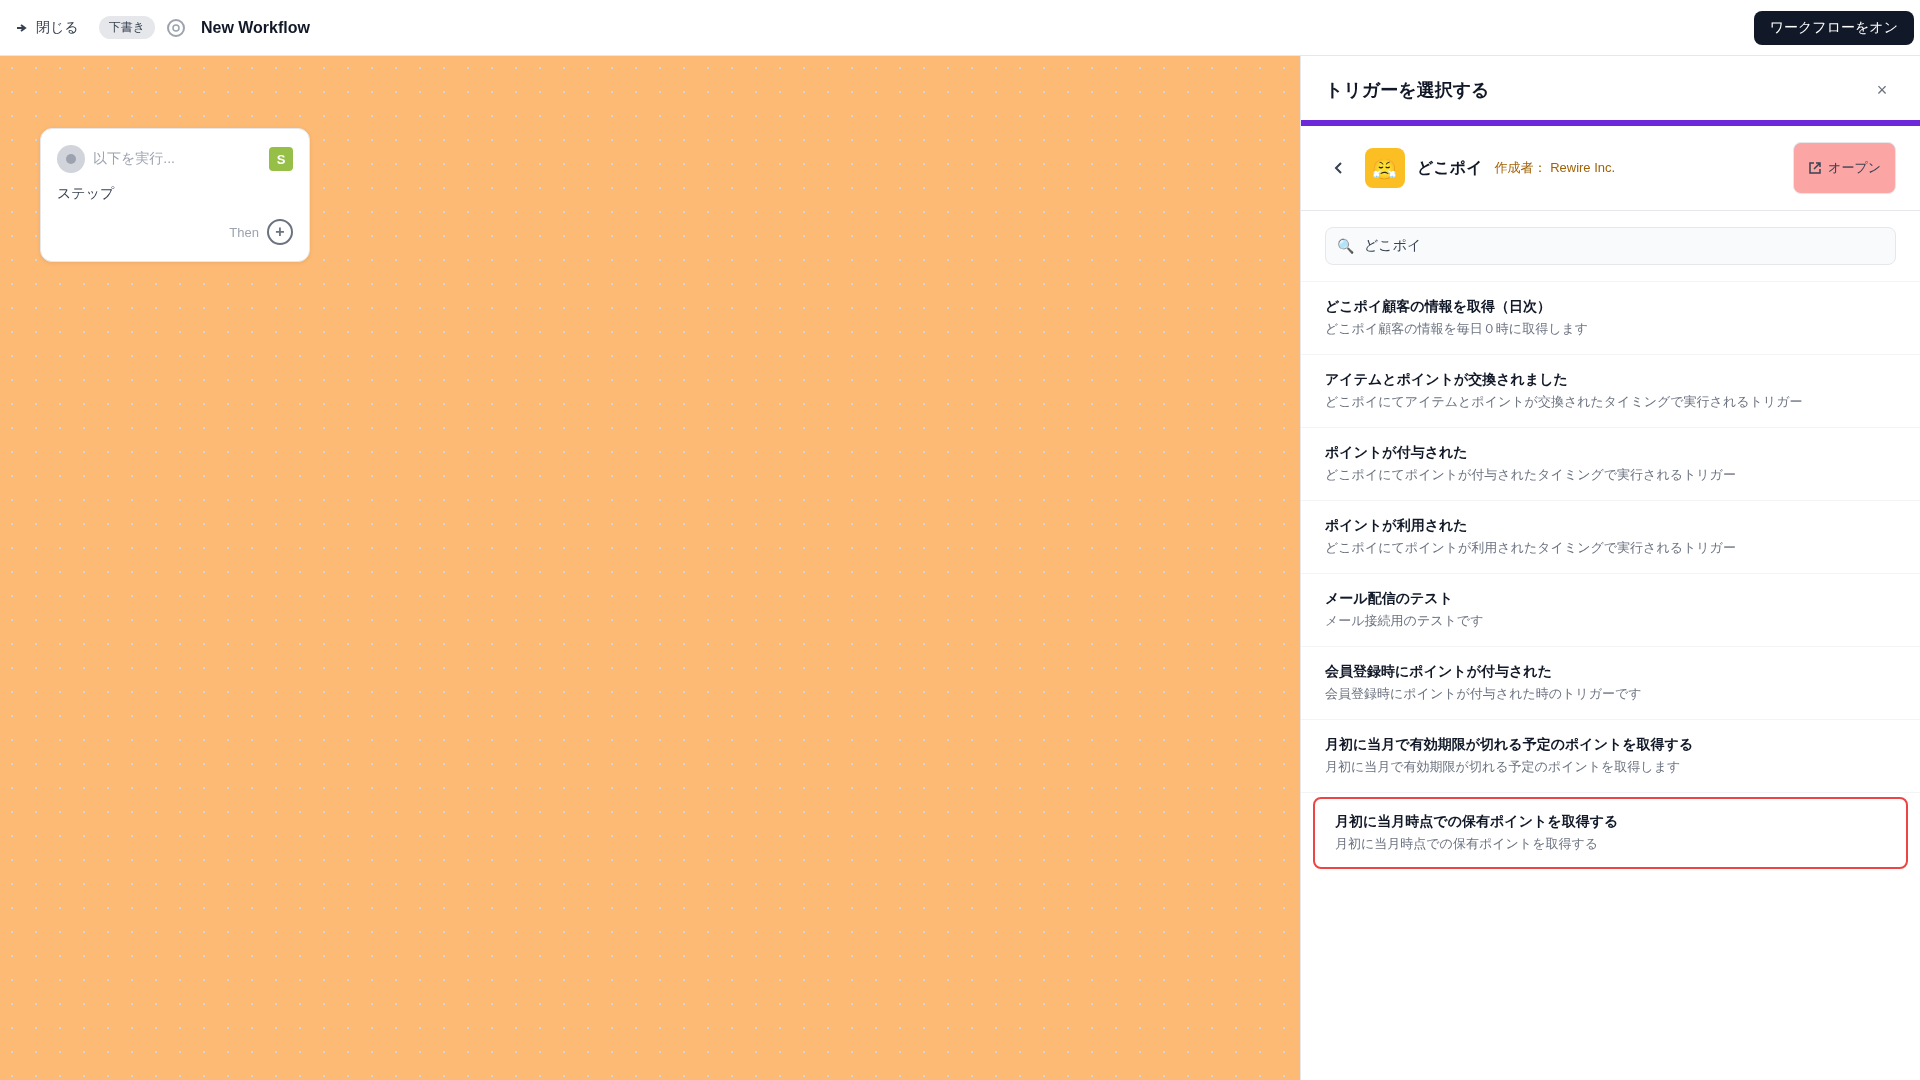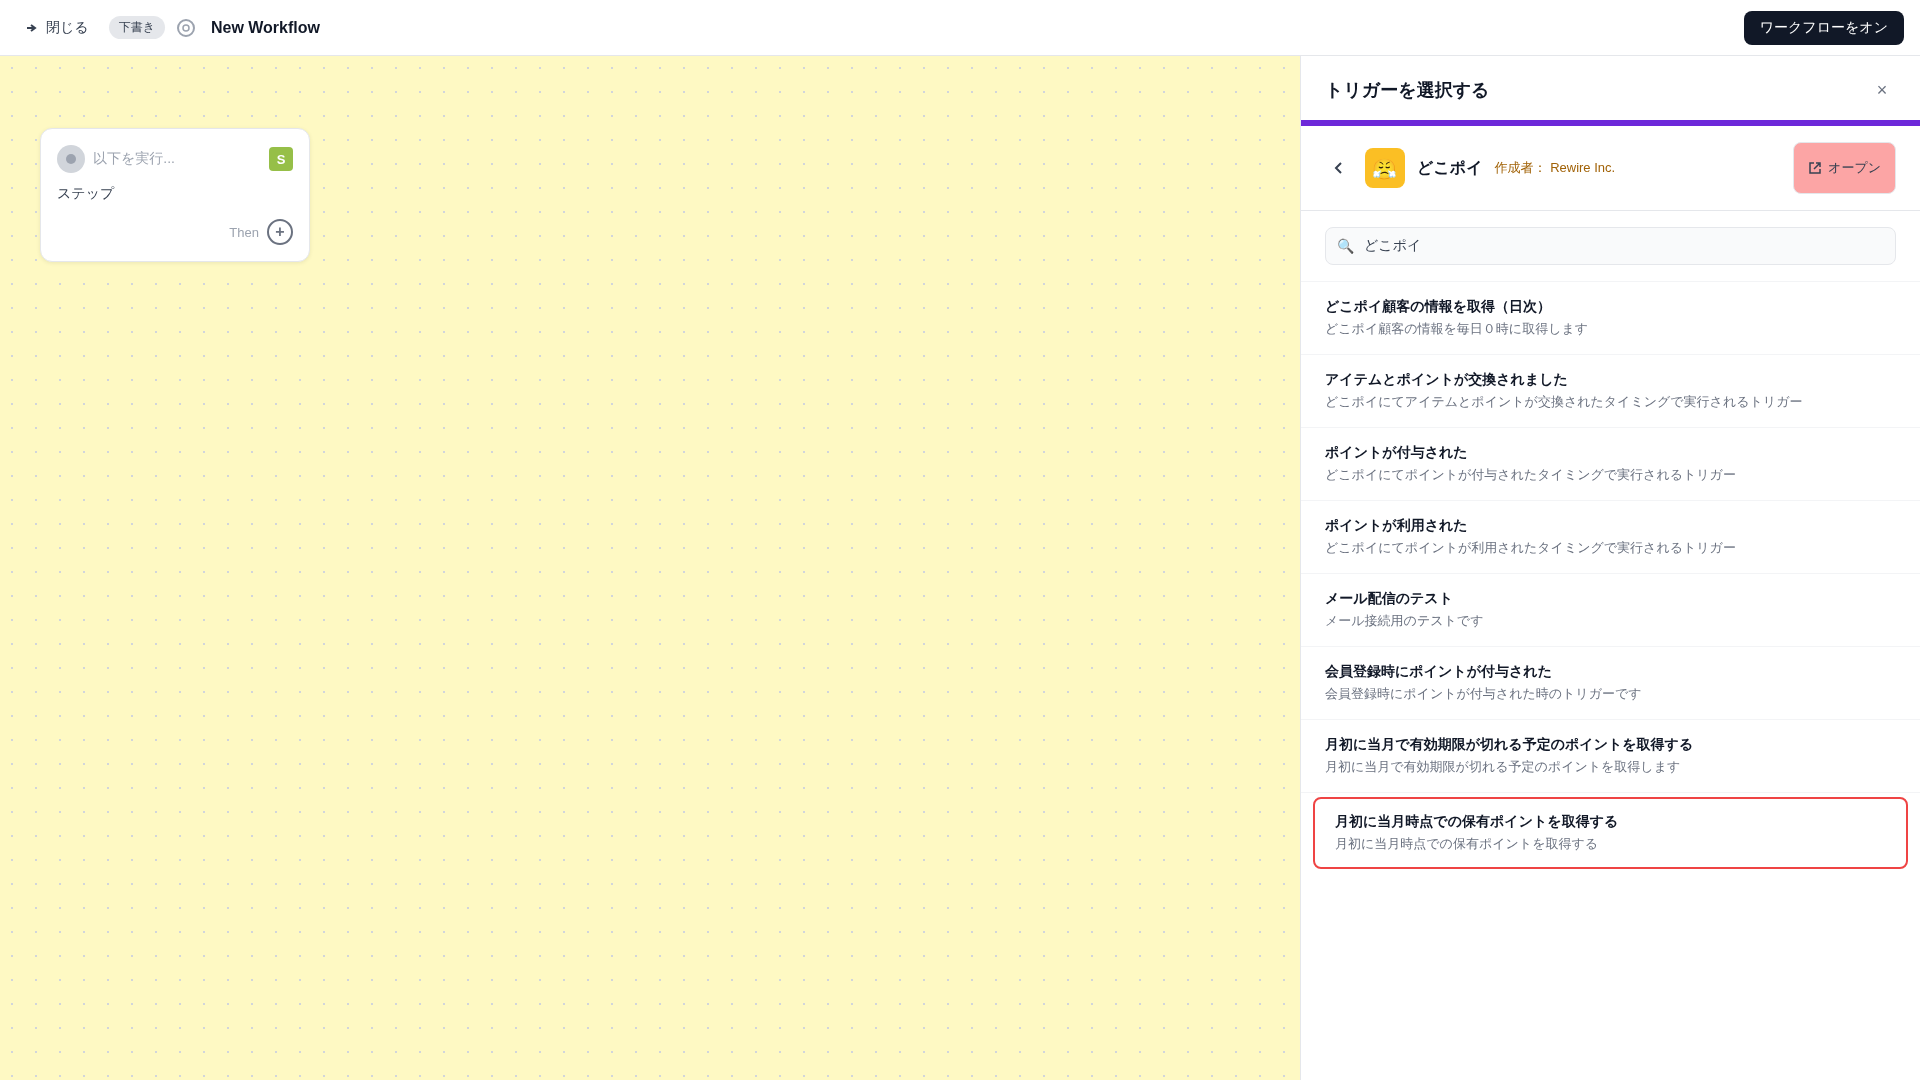--- a/index.html
+++ b/index.html
@@ -13,21 +13,21 @@
       flex-direction: column;
     }
 
     
     .header {
       height: 56px;
       background: #ffffff;
       border-bottom: 1px solid #e5e7eb;
       display: flex;
       align-items: center;
-      padding: 0 16px;
+      padding: 0 6px;
       gap: 12px;
       flex-shrink: 0;
     }
     .header-close-btn {
       display: flex;
       align-items: center;
       gap: 6px;
       color: #374151;
       font-size: 14px;
       cursor: pointer;
@@ -89,21 +89,21 @@
     
     .main-content {
       flex: 1;
       display: flex;
       overflow: hidden;
     }
 
     
     .canvas-area {
       flex: 1;
-      background: #fef9c3;
+      background: #fdba74;
       position: relative;
       overflow: hidden;
     }
     .canvas-dots {
       position: absolute;
       top: 0; left: 0; right: 0; bottom: 0;
       background-image: radial-gradient(circle, #d1d5db 1px, transparent 1px);
       background-size: 24px 24px;
     }
 

